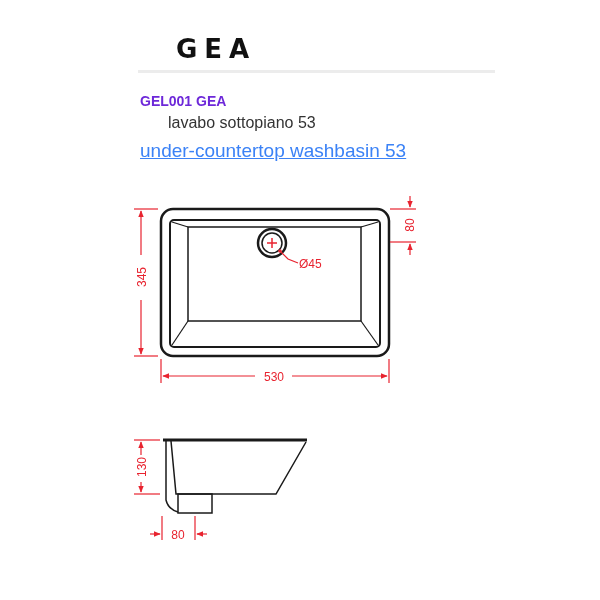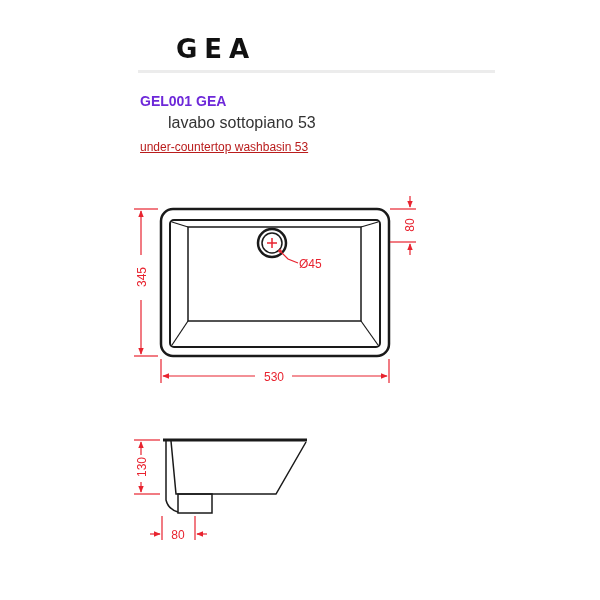--- a/index.html
+++ b/index.html
@@ -6,21 +6,21 @@
     body { width: 600px; height: 600px; position: relative; overflow: hidden;
            font-family: "DejaVu Sans", sans-serif; color: #222; }
     .title { position: absolute; left: 140px; top: 34px; font-size: 26px; font-weight: bold;
              letter-spacing: 7px; color: #111; font-family: "DejaVu Sans", sans-serif; margin-left: 36px; }
     .rule { position: absolute; left: 138px; top: 70px; width: 357px; height: 3px;
             background: #ececec; }
     .code { position: absolute; left: 140px; top: 93px; font-size: 14px; font-weight: bold;
             color: #6d28d9; font-family: "Liberation Sans", sans-serif; }
     .sub-it { position: absolute; left: 140px; top: 114px; font-size: 16px; color: #333;
               font-family: "Liberation Sans", sans-serif; margin-left: 28px; }
-    .sub-en { position: absolute; left: 140px; top: 140px; font-size: 12px; color: #b91c1c;
+    .sub-en { position: absolute; left: 140px; top: 140px; font-size: 19px; color: #3b82f6;
               text-decoration: underline; font-family: "Liberation Sans", sans-serif; }
     svg { position: absolute; left: 0; top: 0; }
     .dim { font-family: "Liberation Sans", sans-serif; font-size: 12px; fill: #e8232f; }
   </style>
 </head>
 <body>
 
 <div class="title">GEA</div>
 <div class="rule"></div>
 <div class="code">GEL001 GEA</div>

